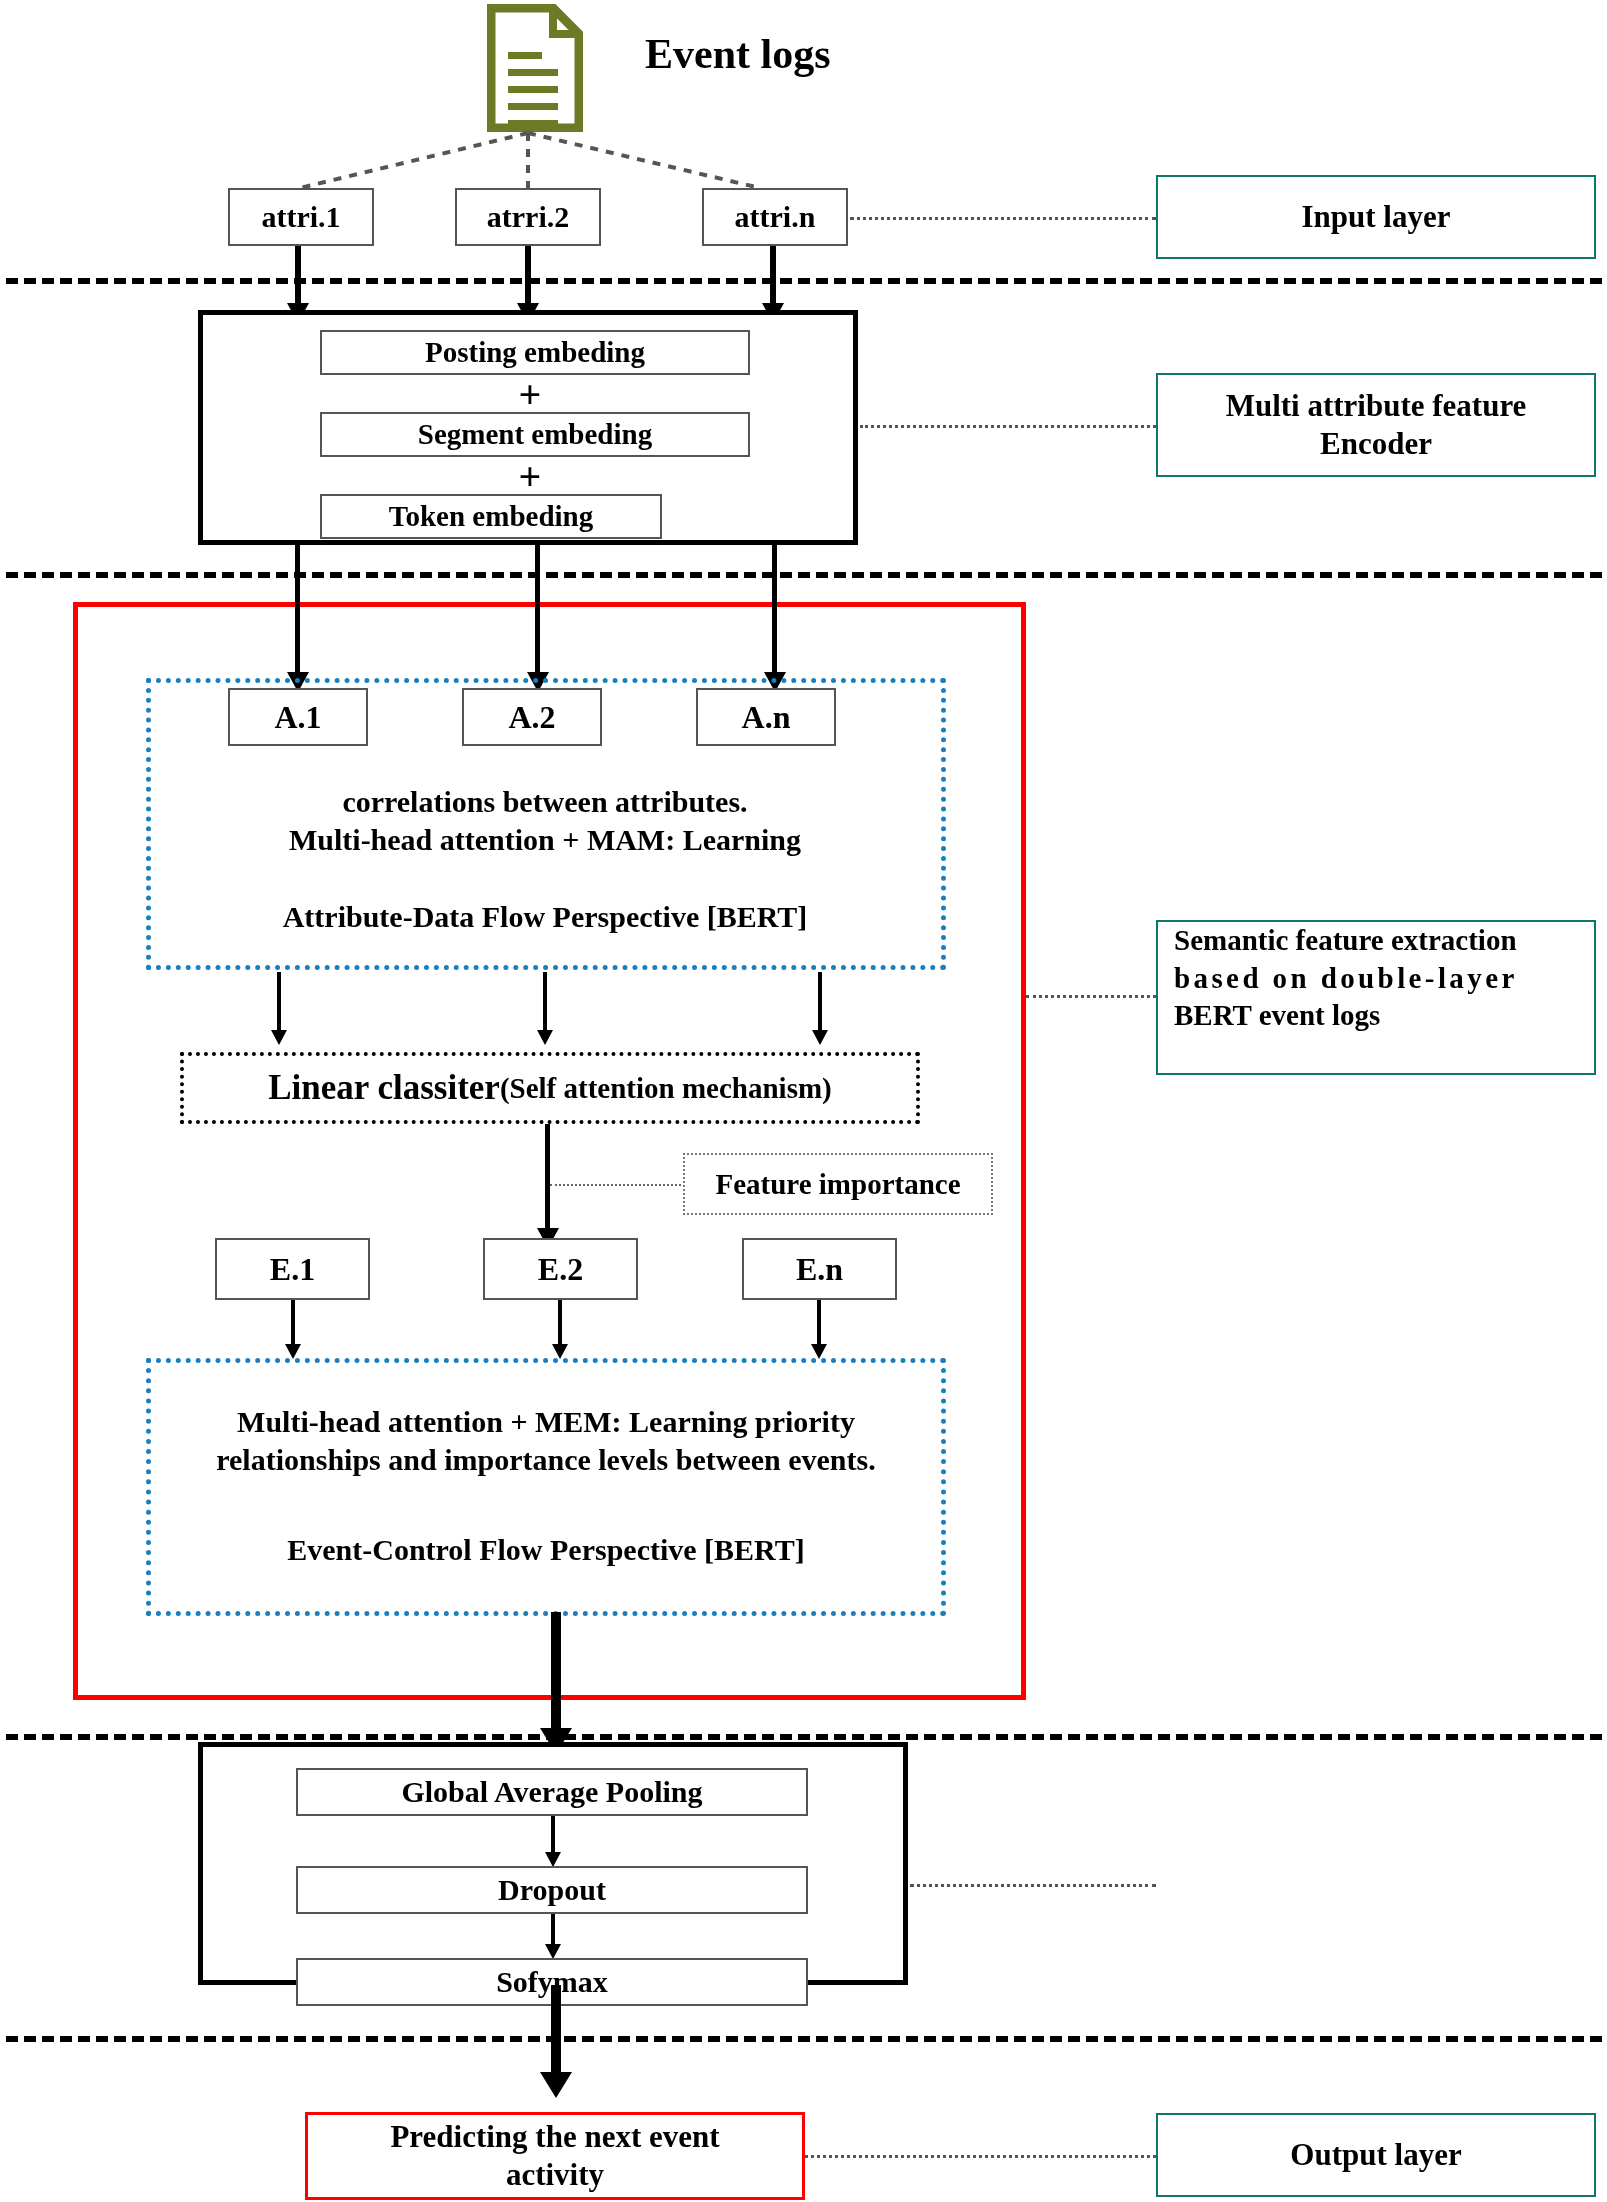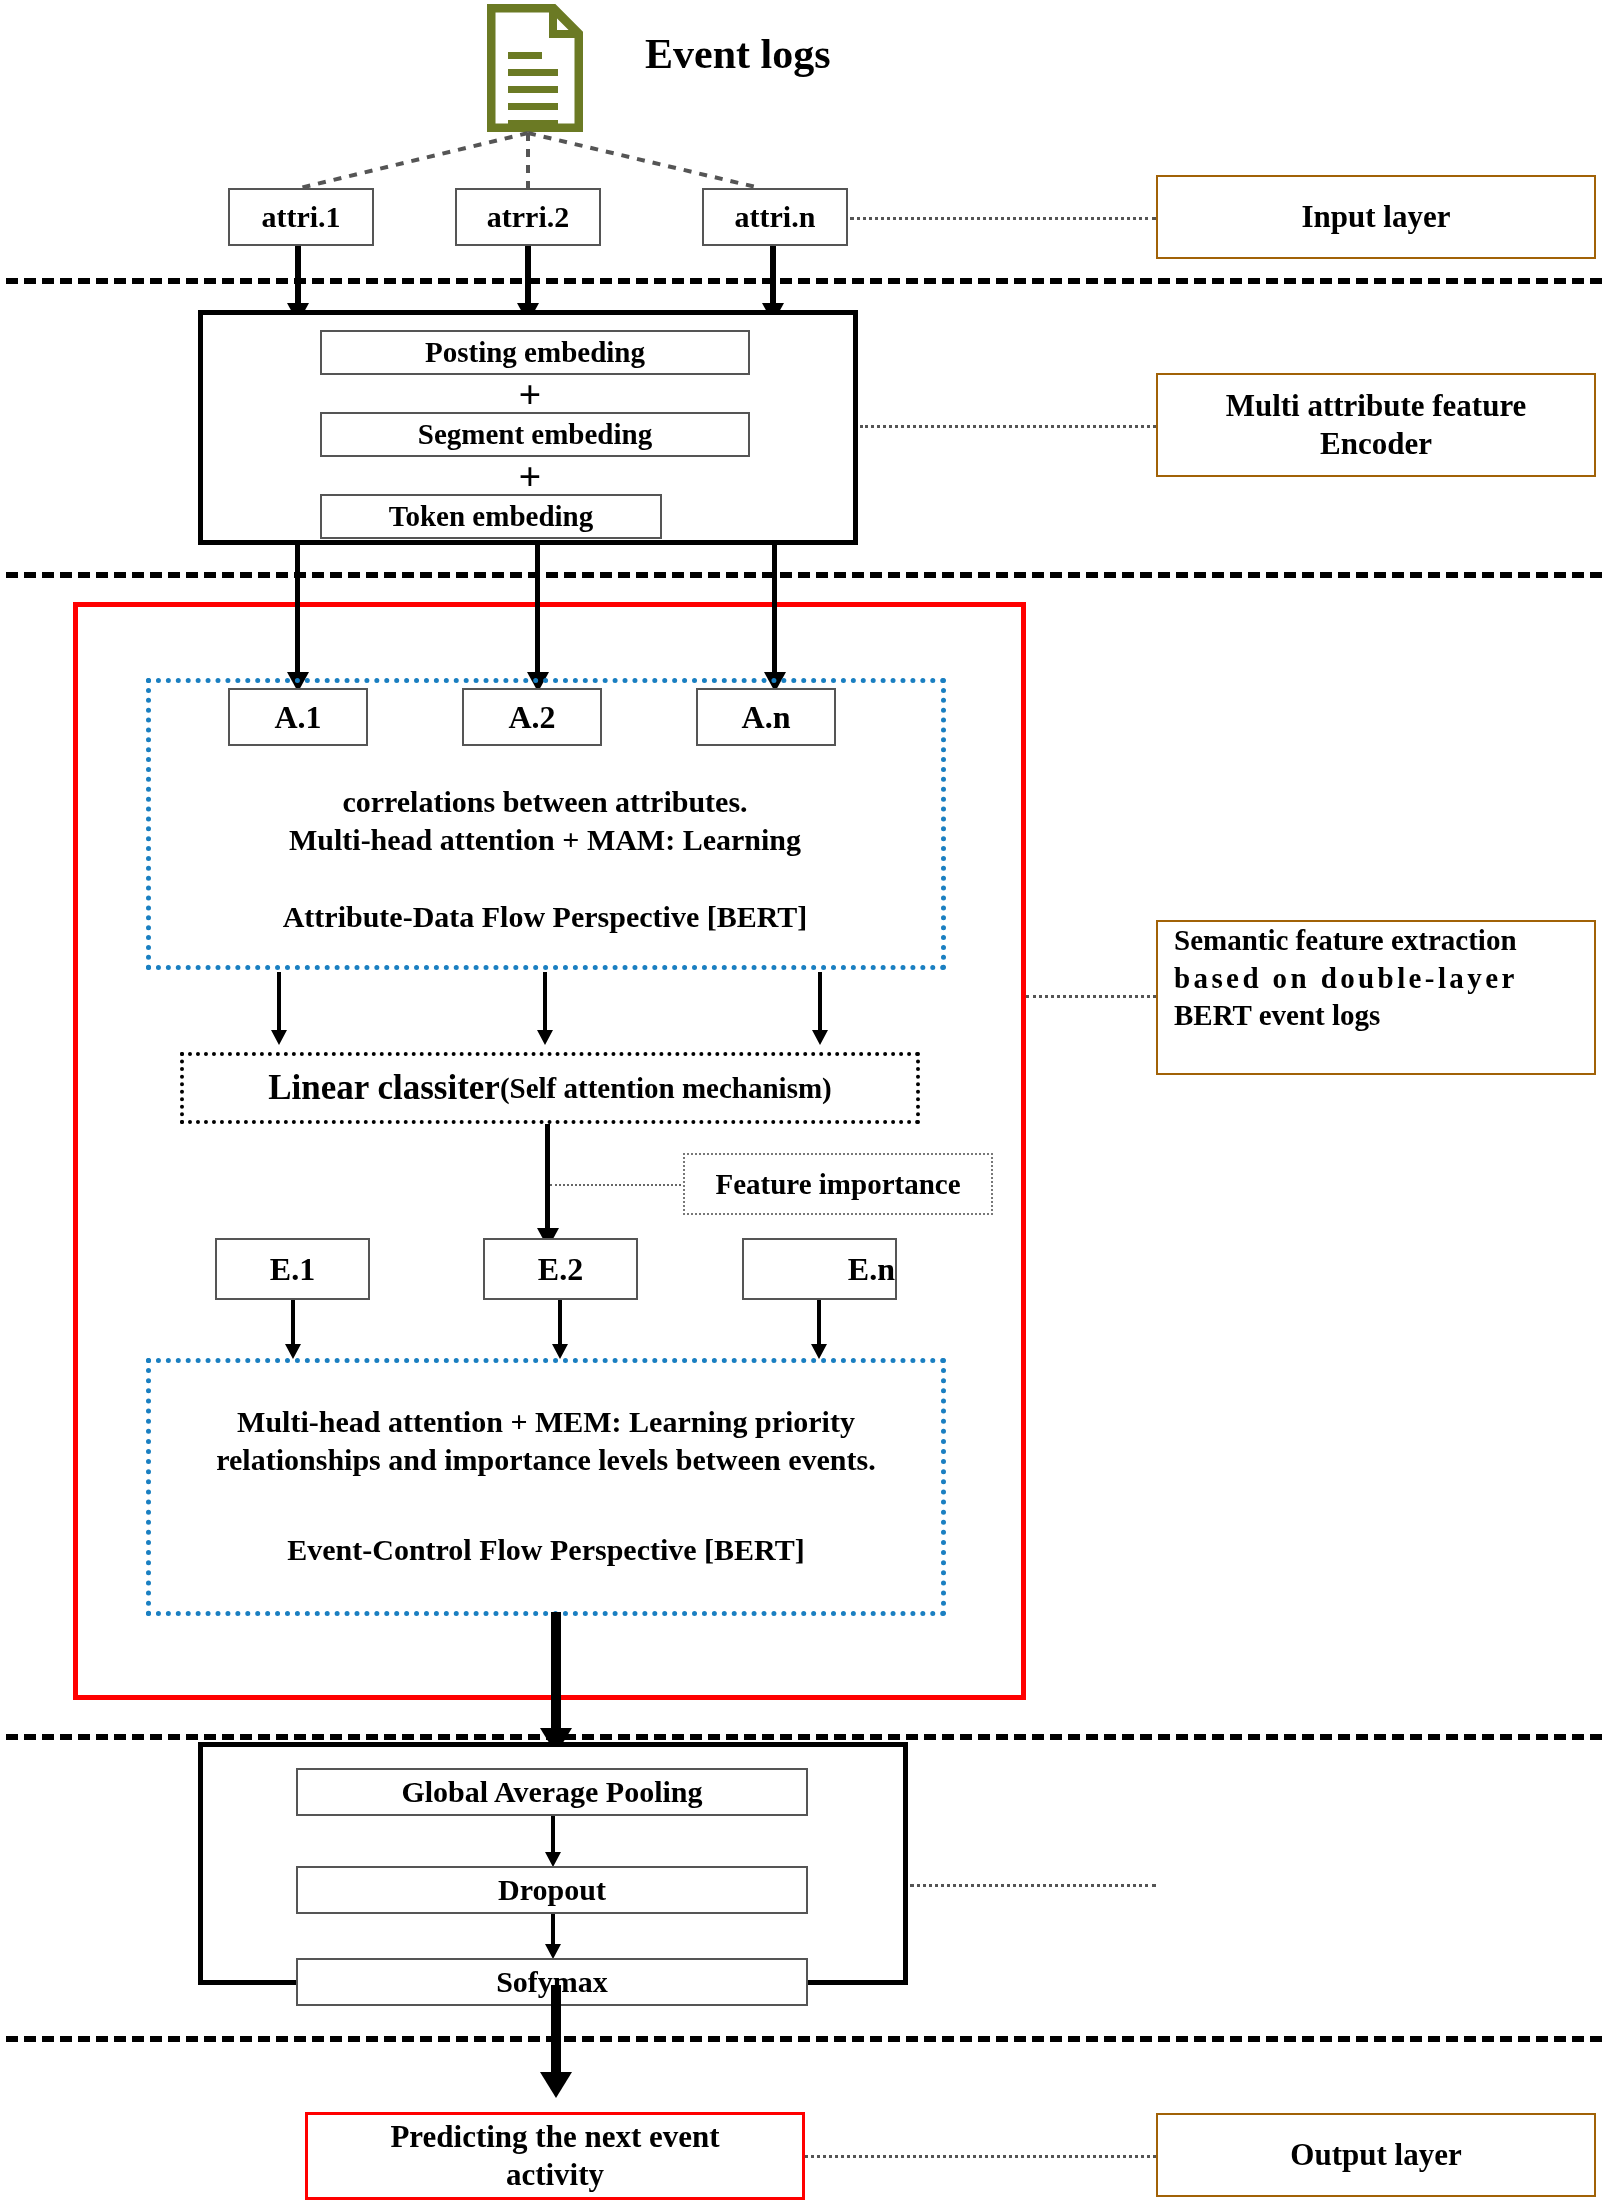--- a/index.html
+++ b/index.html
@@ -62,21 +62,21 @@
     border: 4px dotted #000000;
     background: #ffffff;
   }
   .box-fine-dotted {
     border: 2px dotted #777777;
     background: #ffffff;
   }
 
   
   .side-label {
-    border: 2px solid #a16207;
+    border: 2px solid #0f766e;
     background: #ffffff;
     display: flex; align-items: center; justify-content: center;
     text-align: center;
     font-weight: bold;
   }
   .side-label.left-al {
     justify-content: flex-start;
     text-align: left;
   }
 
@@ -255,21 +255,21 @@
   <div class="abs box-fine-dotted ctr bold" style="left:683px; top:1153px; width:310px; height:62px; font-size:29px;">
     <span>Feature importance</span>
   </div>
 
   <div class="abs box-thin ctr bold" style="left:215px; top:1238px; width:155px; height:62px; font-size:32px;">
     <span>E.1</span>
   </div>
   <div class="abs box-thin ctr bold" style="left:483px; top:1238px; width:155px; height:62px; font-size:32px;">
     <span>E.2</span>
   </div>
-  <div class="abs box-thin ctr bold" style="left:742px; top:1238px; width:155px; height:62px; font-size:32px;justify-content:flex-end;">
+  <div class="abs box-thin ctr bold" style="left:742px; top:1238px; width:155px; height:62px; font-size:32px;">
     <span>E.n</span>
   </div>
 
   <div class="abs arrow-line" style="left:291px; top:1300px; width:4px; height:48px;"></div>
   <div class="abs arrow-head sm" style="left:285px; top:1344px;"></div>
   <div class="abs arrow-line" style="left:558px; top:1300px; width:4px; height:48px;"></div>
   <div class="abs arrow-head sm" style="left:552px; top:1344px;"></div>
   <div class="abs arrow-line" style="left:817px; top:1300px; width:4px; height:48px;"></div>
   <div class="abs arrow-head sm" style="left:811px; top:1344px;"></div>
 

